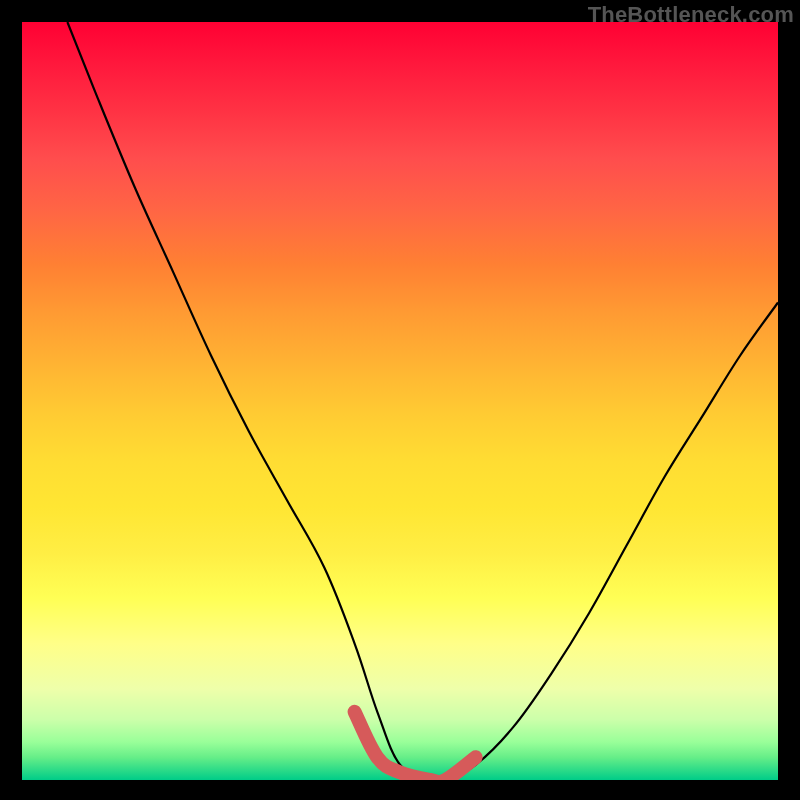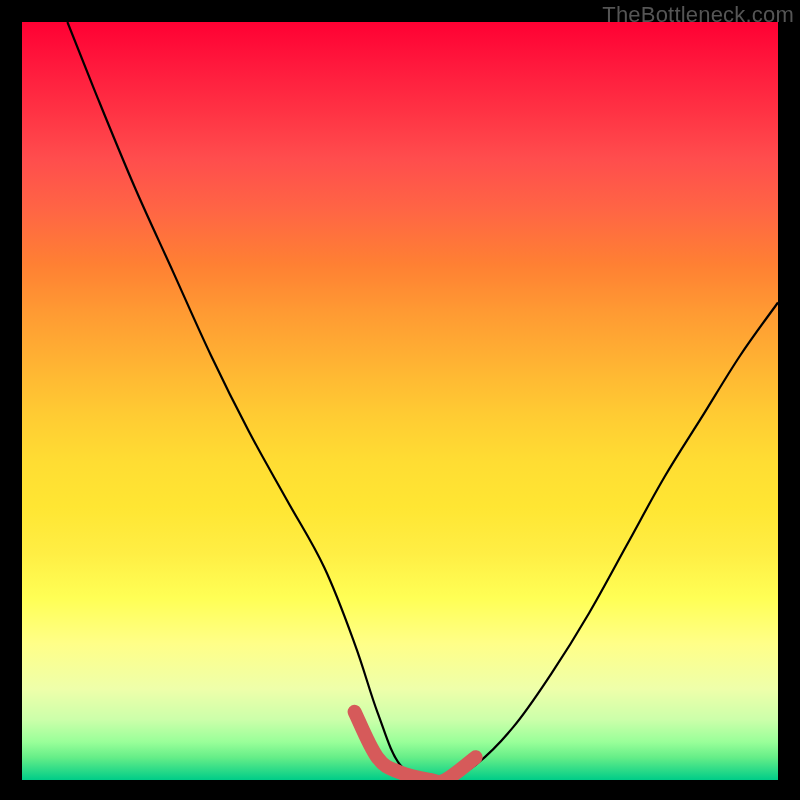--- a/index.html
+++ b/index.html
@@ -43,21 +43,21 @@
       #66ee88 97%,
       #33dd88 98.5%,
       #00cc88 100%
     );
   }
   .watermark {
     position: absolute;
     top: 2px;
     right: 6px;
     font-size: 22px;
-    font-weight: normal;
+    font-weight: bold;
     color: #555555;
     letter-spacing: 0.2px;
     z-index: 5;
   }
   svg.curves {
     position: absolute;
     left: 0;
     top: 0;
     width: 756px;
     height: 758px;

